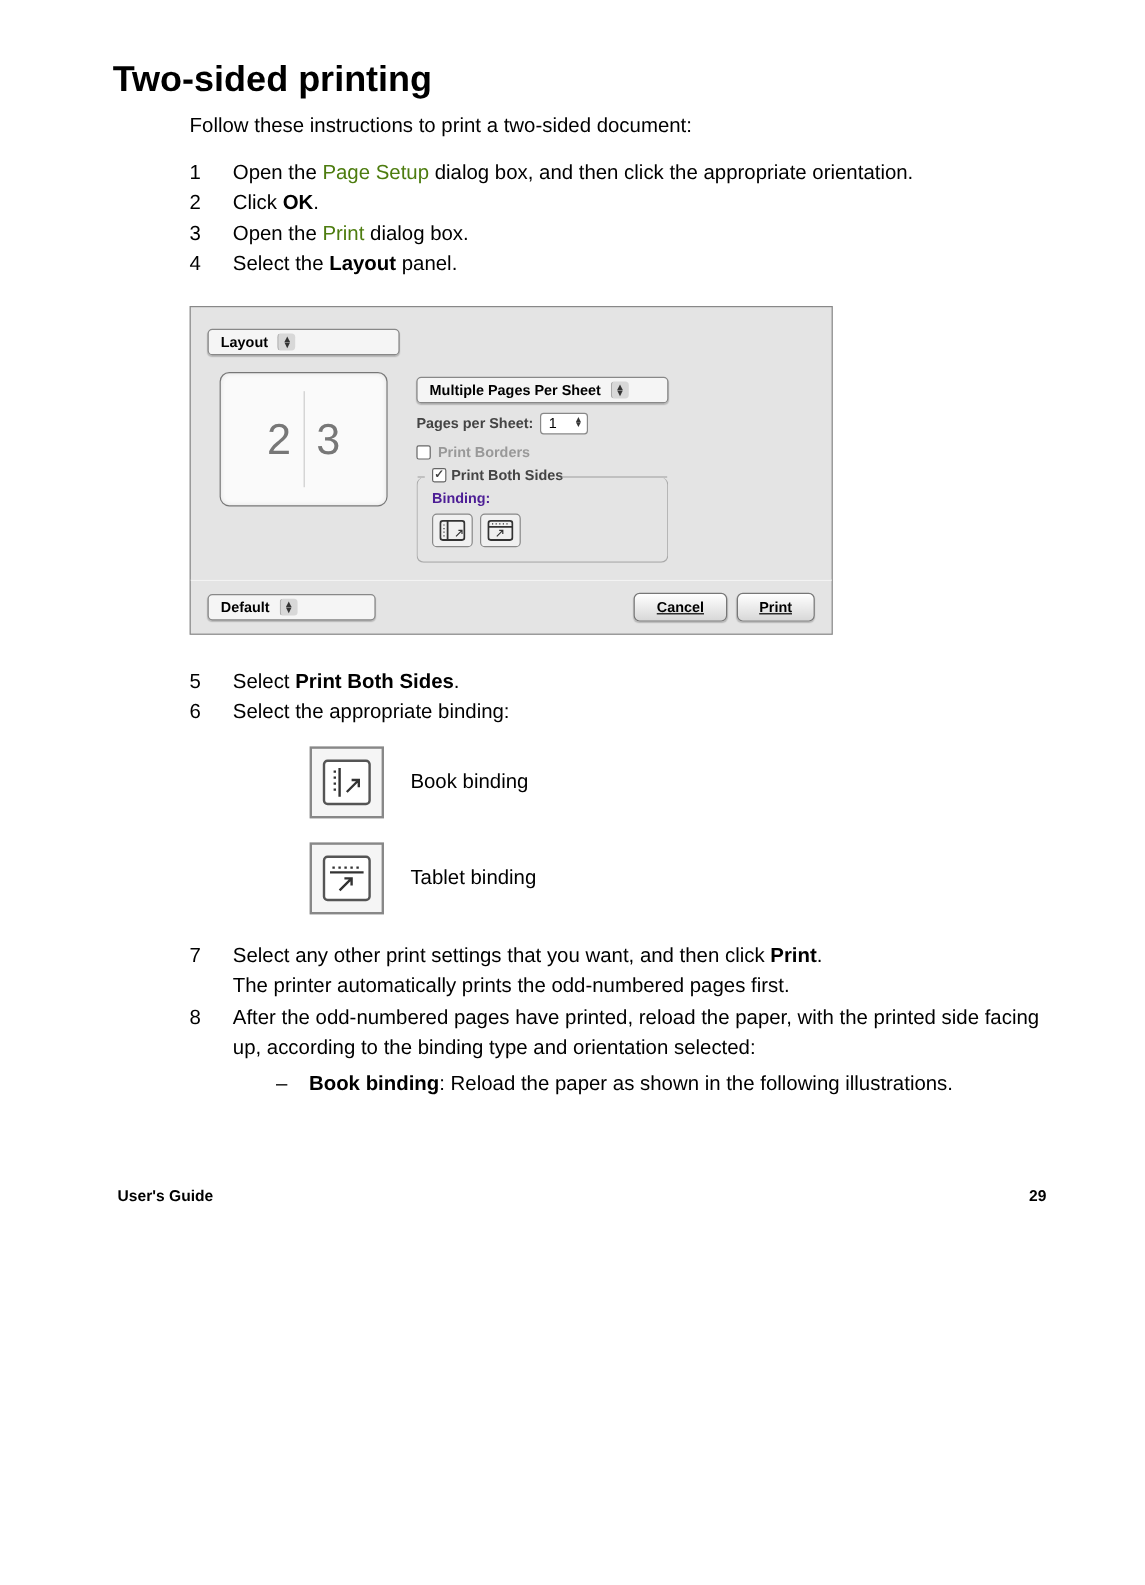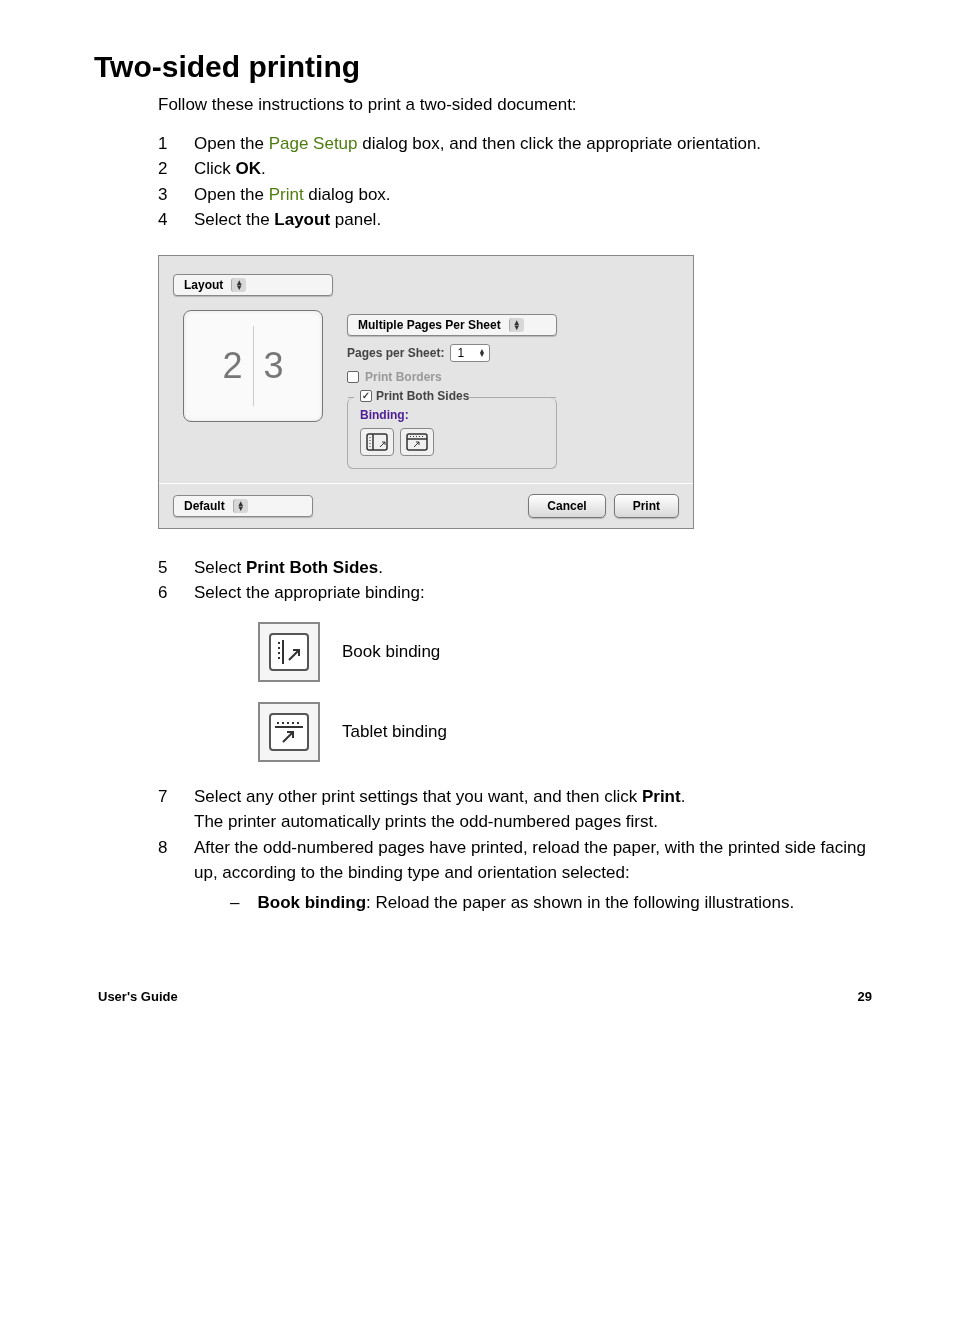--- a/index.html
+++ b/index.html
@@ -152,21 +152,21 @@
             </div>
           </div>
 
           <div class="dlg-divider"></div>
 
           <div class="dlg-bottom">
             <div class="mac-select" style="min-width:140px;">
               <span class="label">Default</span>
               <span class="arrows">▲<br>▼</span>
             </div>
-            <div style="display:flex; gap:8px;">
+            <div style="display:flex; gap:8px;text-decoration:underline;">
               <button class="mac-btn">Cancel</button>
               <button class="mac-btn">Print</button>
             </div>
           </div>
         </div>
       </div>
     </div>
 
     <ol class="steps" id="steps2">
         <li>

